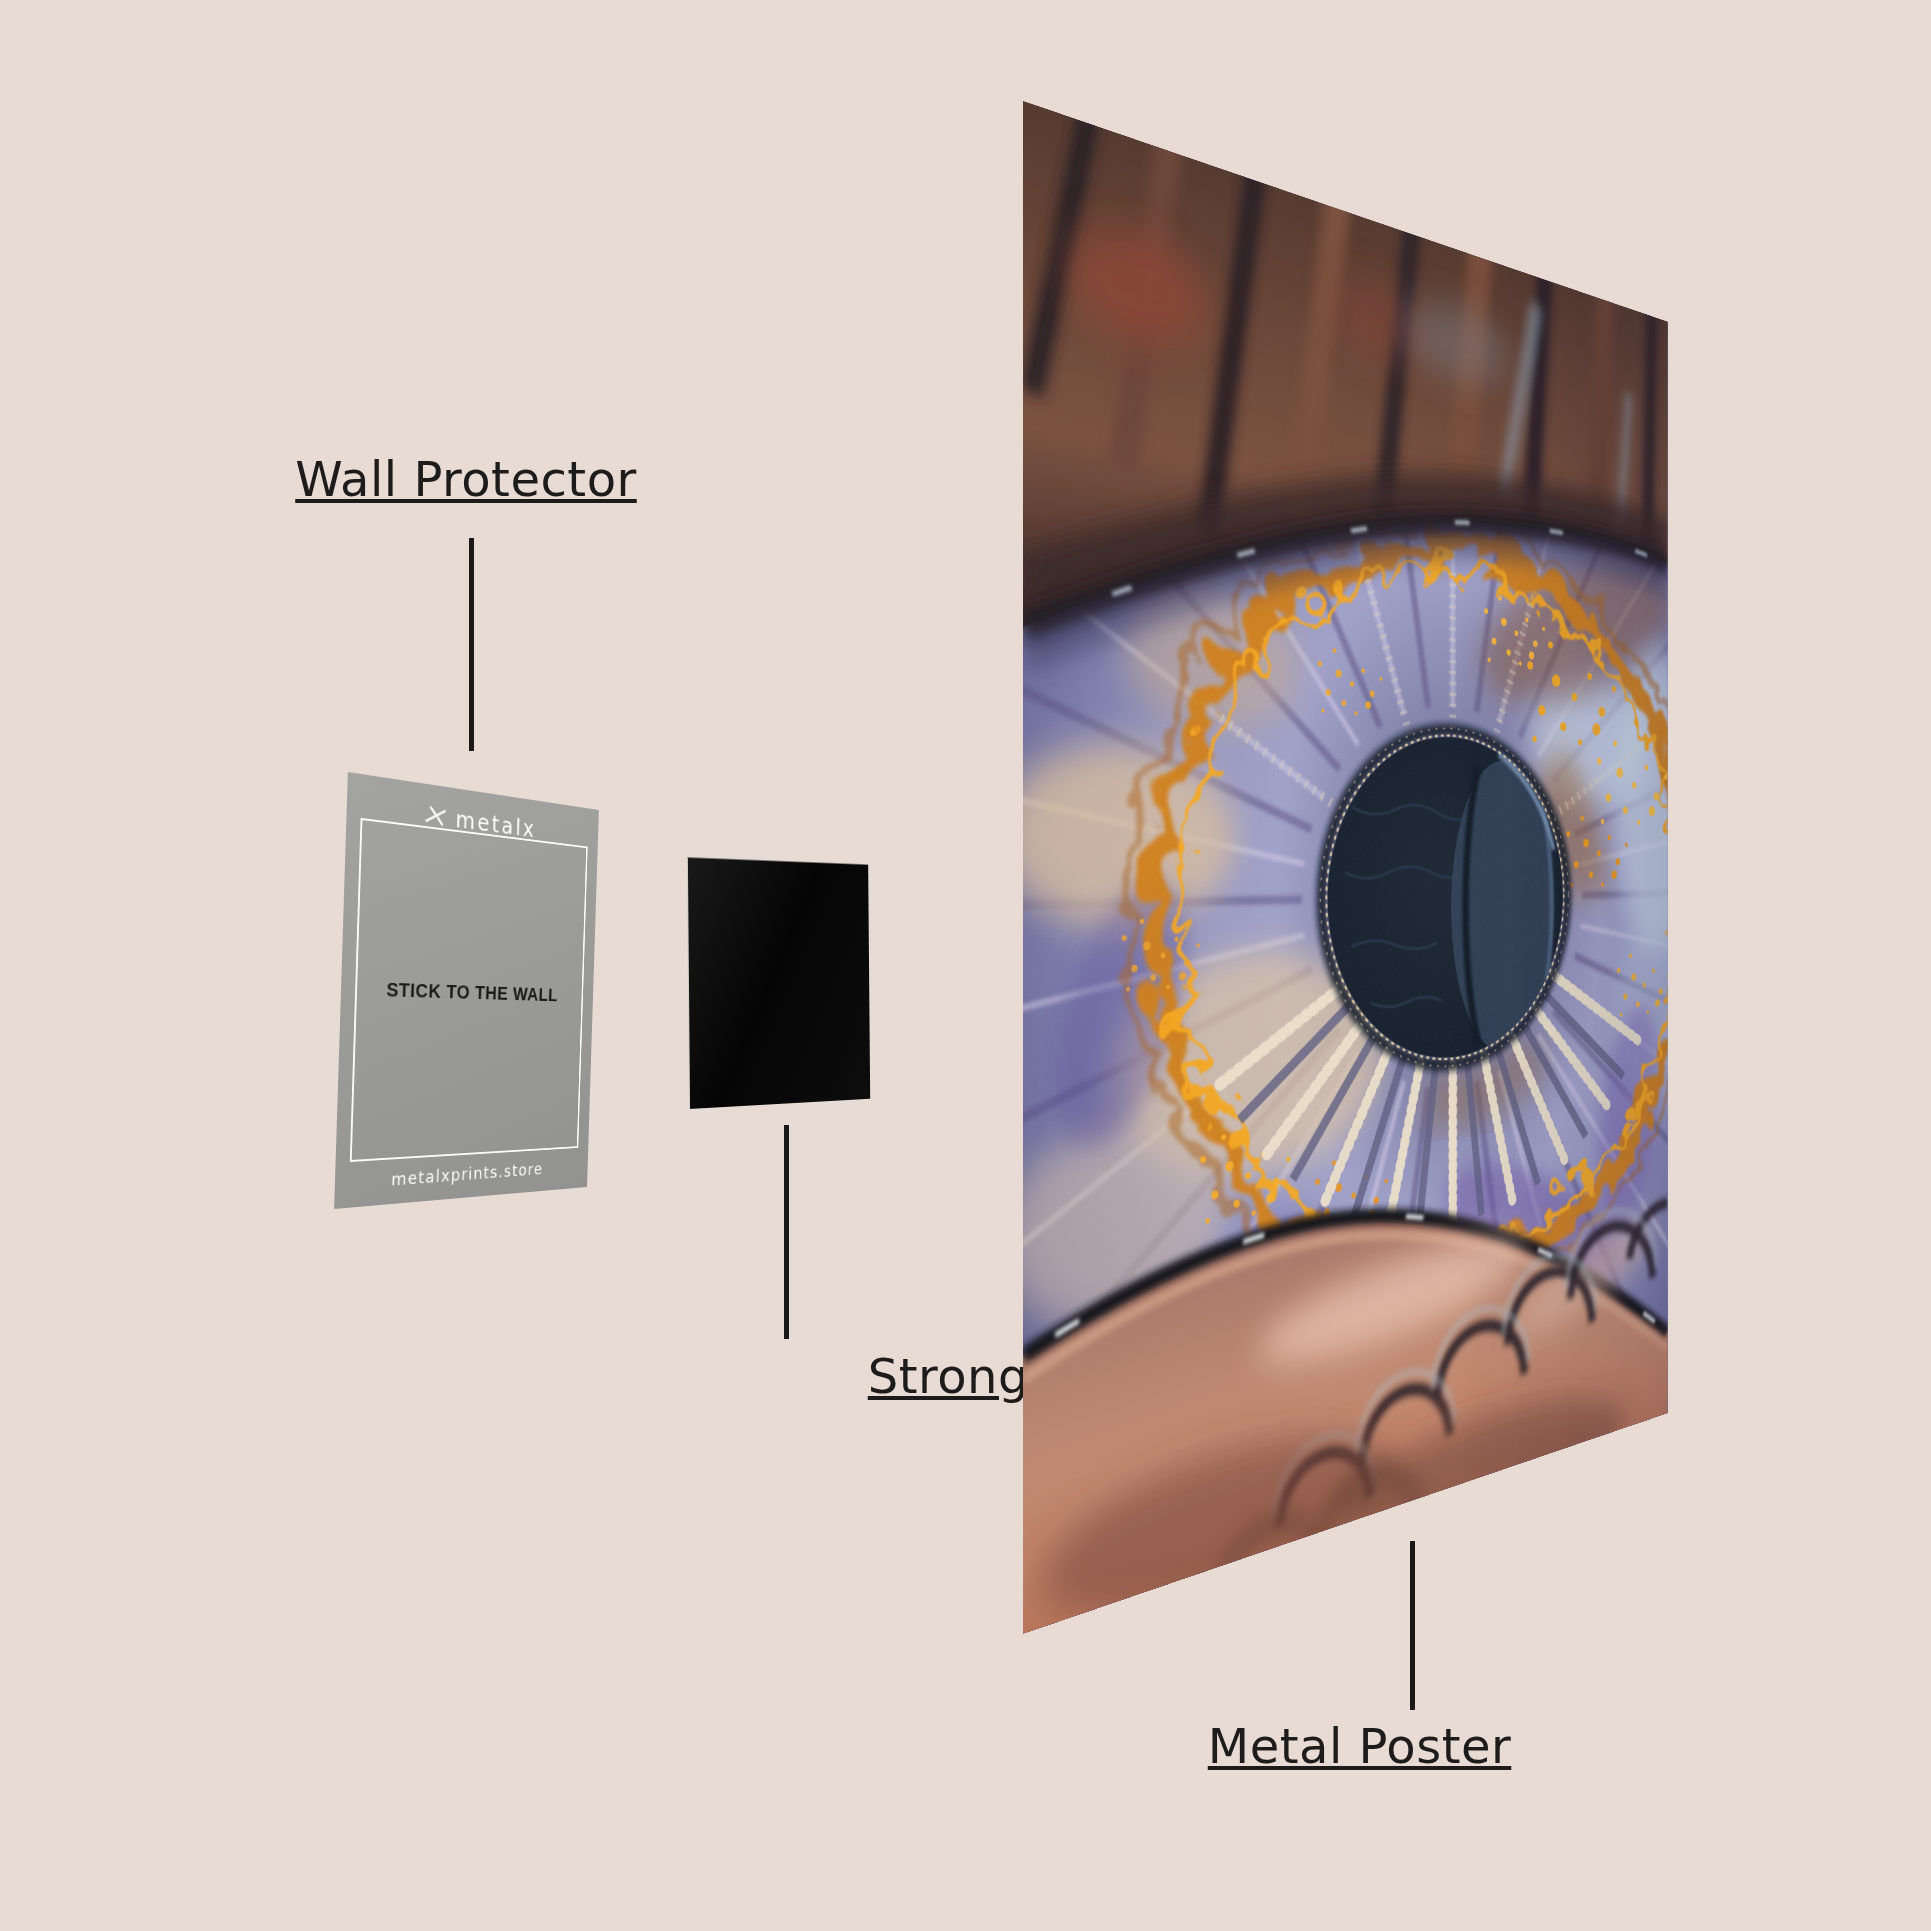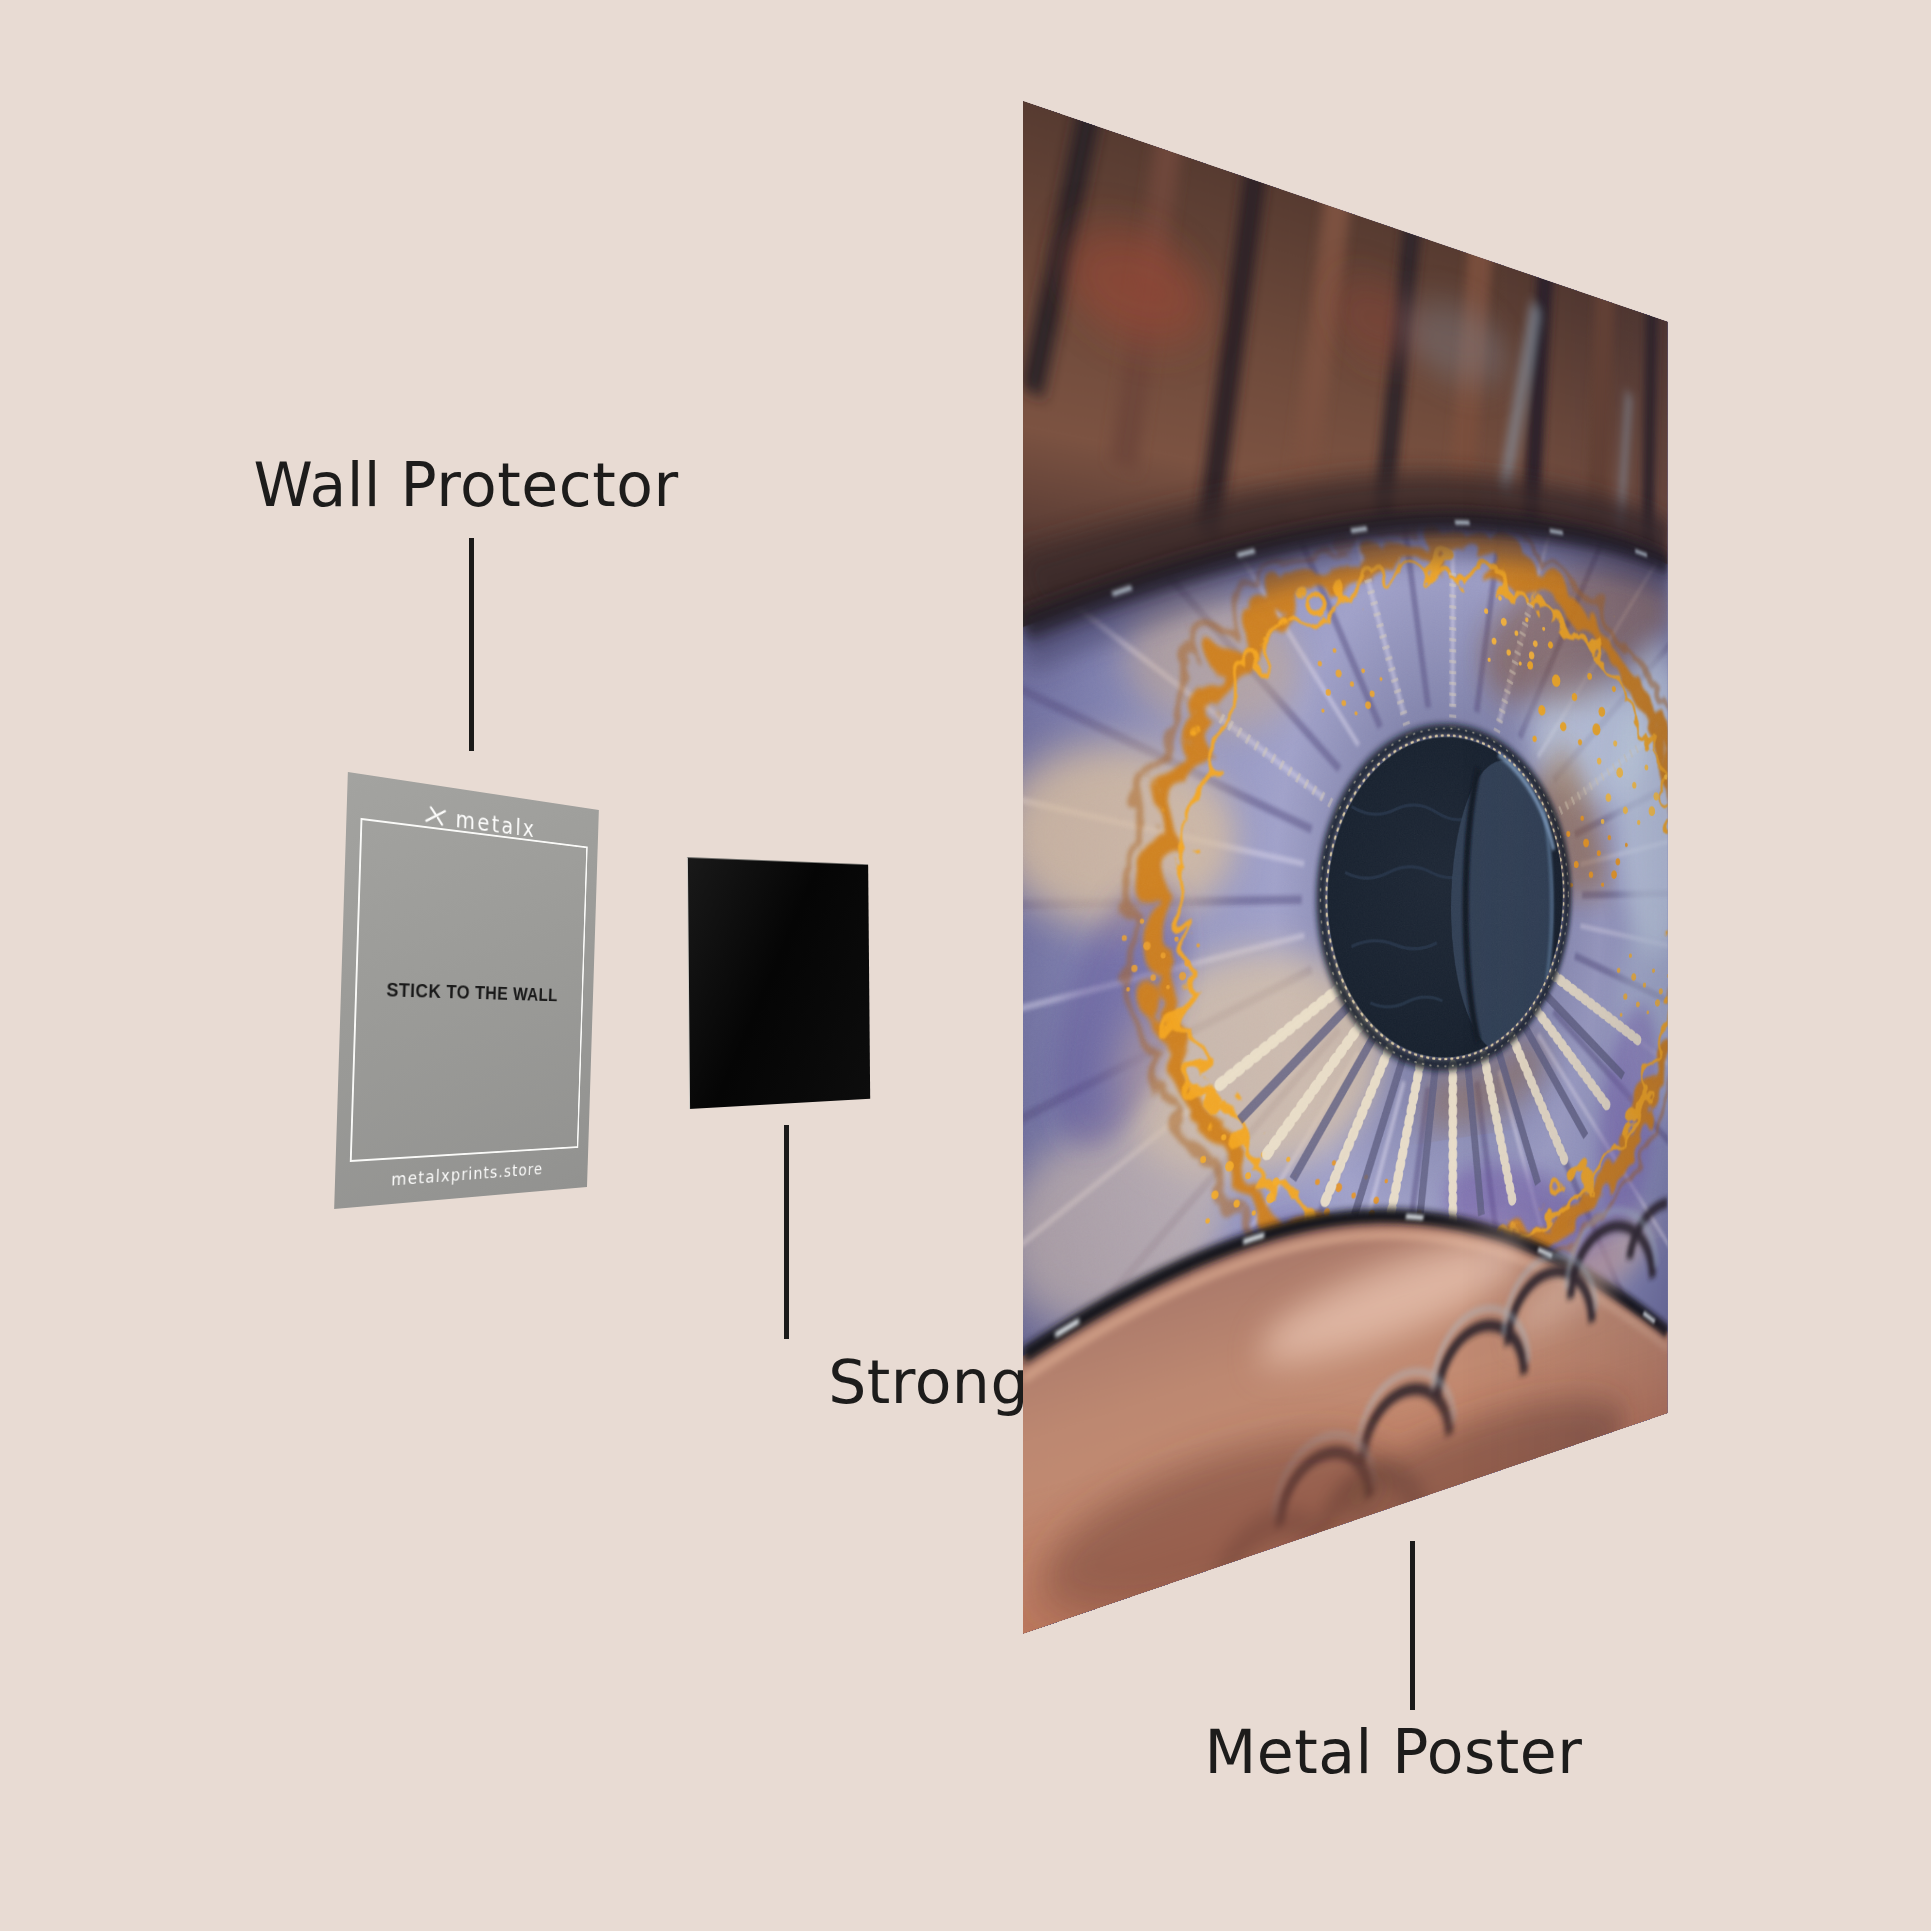--- a/index.html
+++ b/index.html
@@ -1,19 +1,19 @@
 <!DOCTYPE html>
 <html><head>
 <meta charset="utf-8">
 <style>
   html,body{margin:0;padding:0;background:#e8dbd3;}
   .stage{position:relative;width:1931px;height:1931px;background:#e8dbd3;overflow:hidden;
          font-family:"DejaVu Sans","Liberation Sans",sans-serif;}
-  .label{position:absolute;color:#1d1c1b;font-size:60px;font-weight:500;letter-spacing:0.5px;
-         text-align:center;line-height:1.13;}
+  .label{position:absolute;color:#1d1c1b;font-size:48px;font-weight:500;letter-spacing:0.5px;
+         text-align:center;line-height:1.13;text-decoration:underline;}
   .pline{position:absolute;width:4.8px;background:#1b1a19;}
   .label-wall{left:128px;top:452px;width:676px;}
   .line-wall{left:469px;top:538px;height:213px;}
   
   .card{position:absolute;left:341px;top:772px;width:307px;height:437px;
         transform-origin:0 50%;
         transform:rotate(1.8deg) perspective(599px) rotateY(18deg);
         background:linear-gradient(160deg,#a3a3a0 0%,#9b9b98 45%,#929290 100%);}
   .card-logo{position:absolute;top:15.4px;left:0;width:100%;height:35px;display:flex;
              align-items:center;justify-content:center;gap:8.7px;}
@@ -35,21 +35,21 @@
   .line-magnet{left:784px;top:1125px;height:214px;}
   .label-strong{left:546px;top:1349px;width:483px;text-align:right;}
   .label-strong span{display:block;}
   
   .poster{position:absolute;left:1023px;top:101px;width:999px;height:1533px;
           transform-origin:0 50%;
           transform:perspective(1044px) rotateY(25deg);
           overflow:hidden;background:#7d7fa8;}
   .poster svg{display:block;}
   .line-poster{left:1410px;top:1541px;height:169px;}
-  .label-metal{left:1104px;top:1719px;width:579px;}
+  .label-metal{left:1070px;top:1719px;width:579px;}
 </style>
 </head>
 <body>
 
 <div class="stage">
 
   <div class="label label-wall">Wall Protector</div>
   <div class="pline line-wall"></div>
 
   <div class="card">

